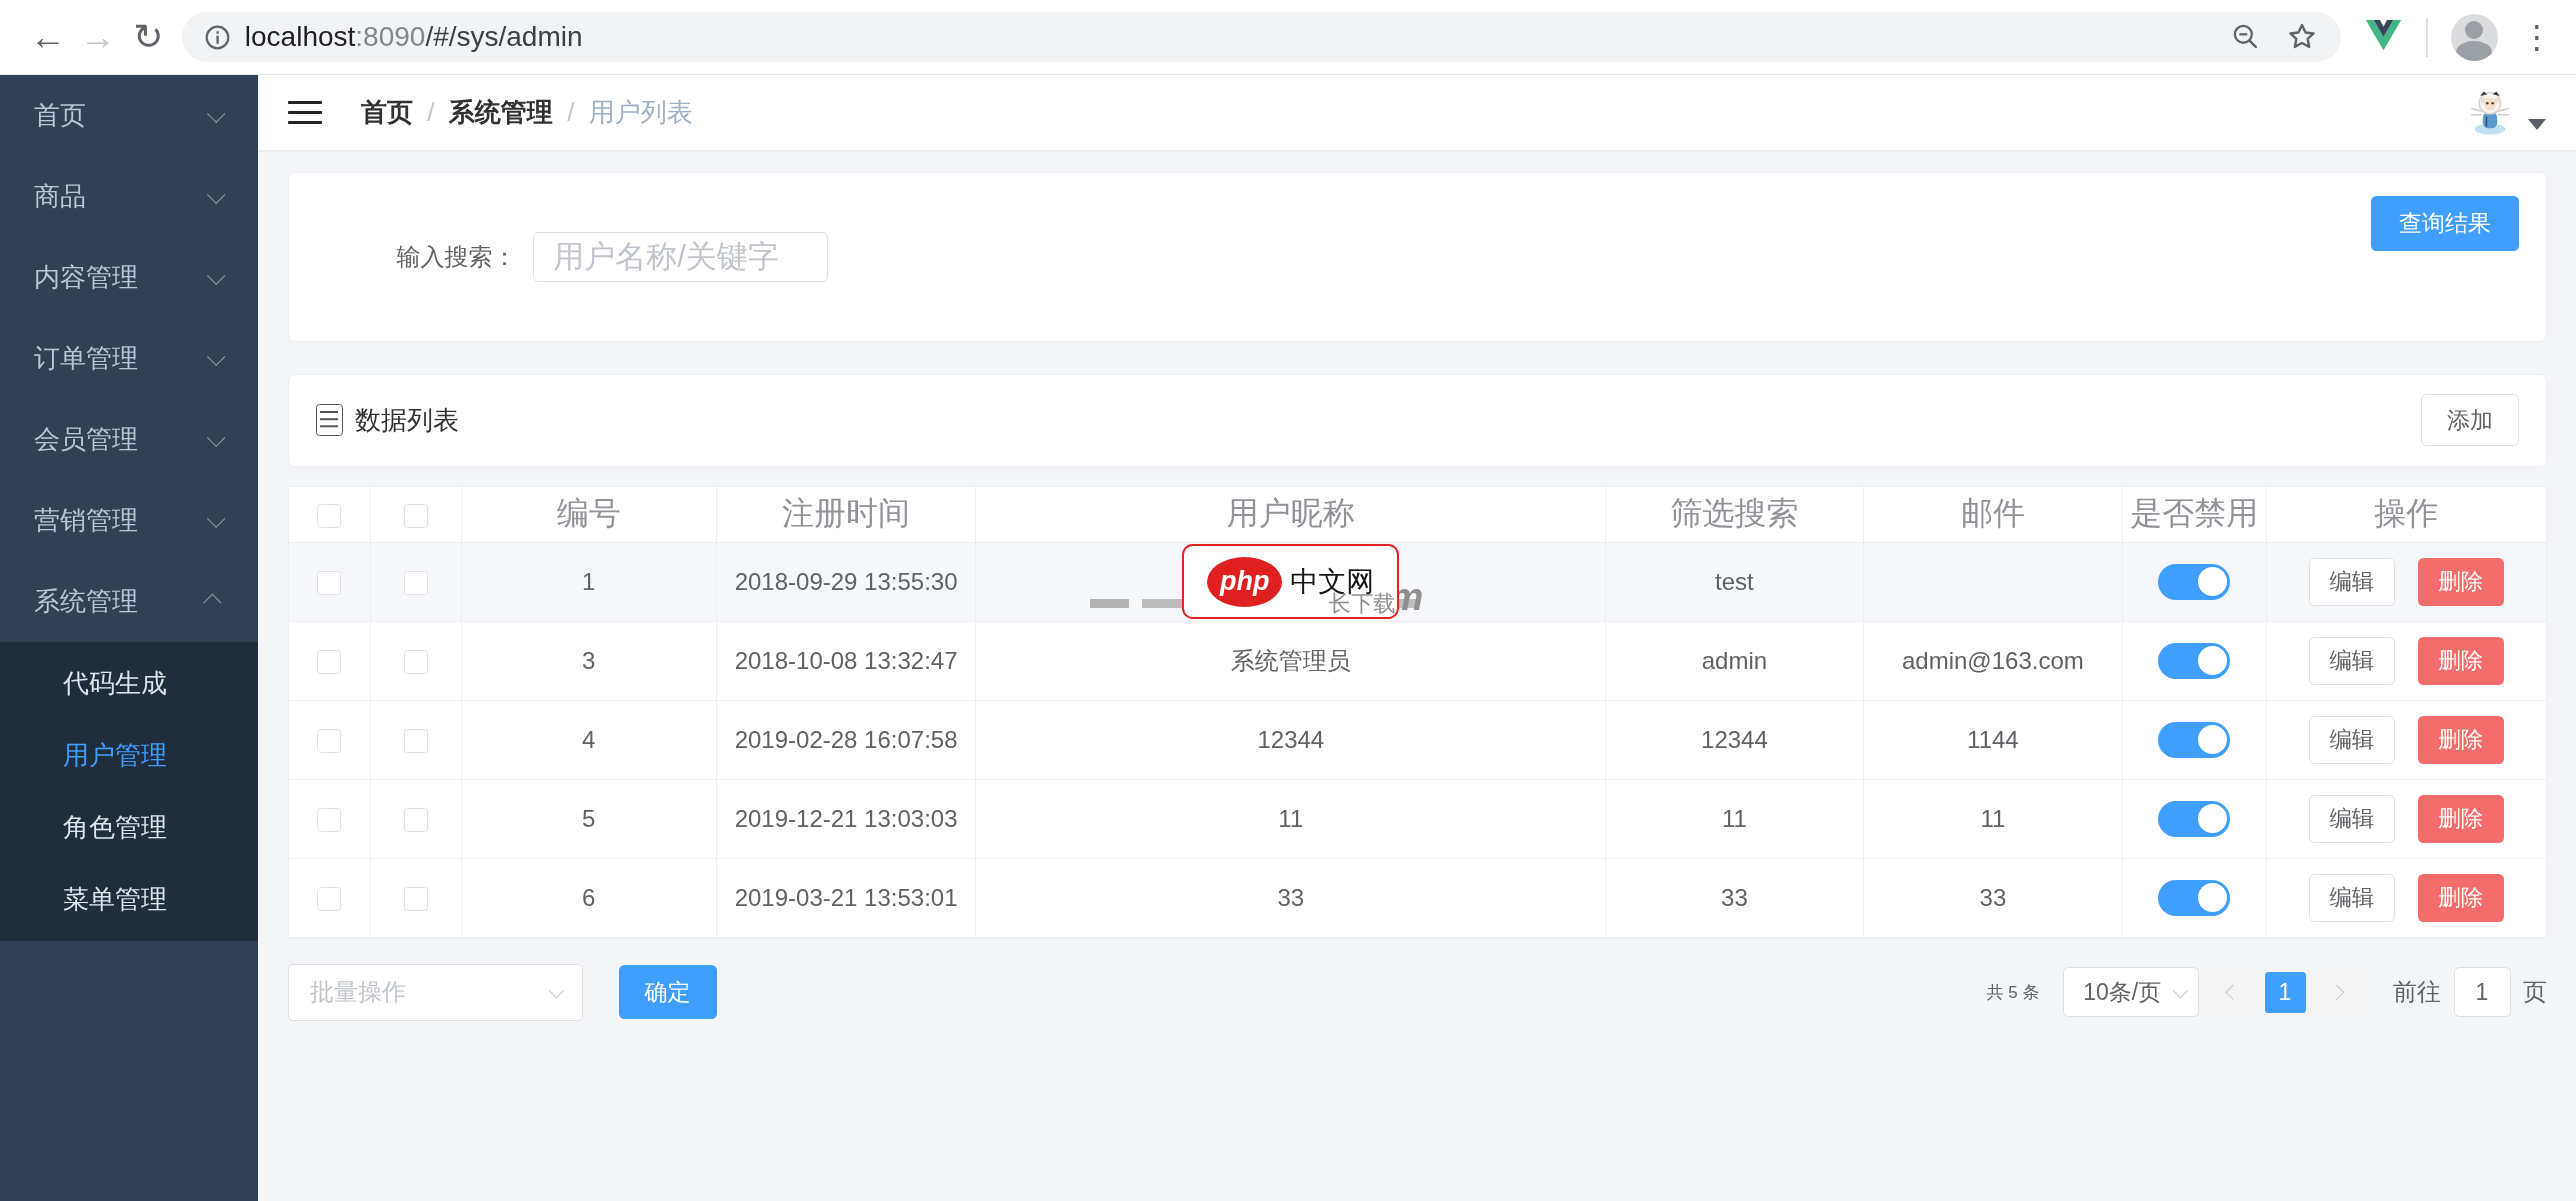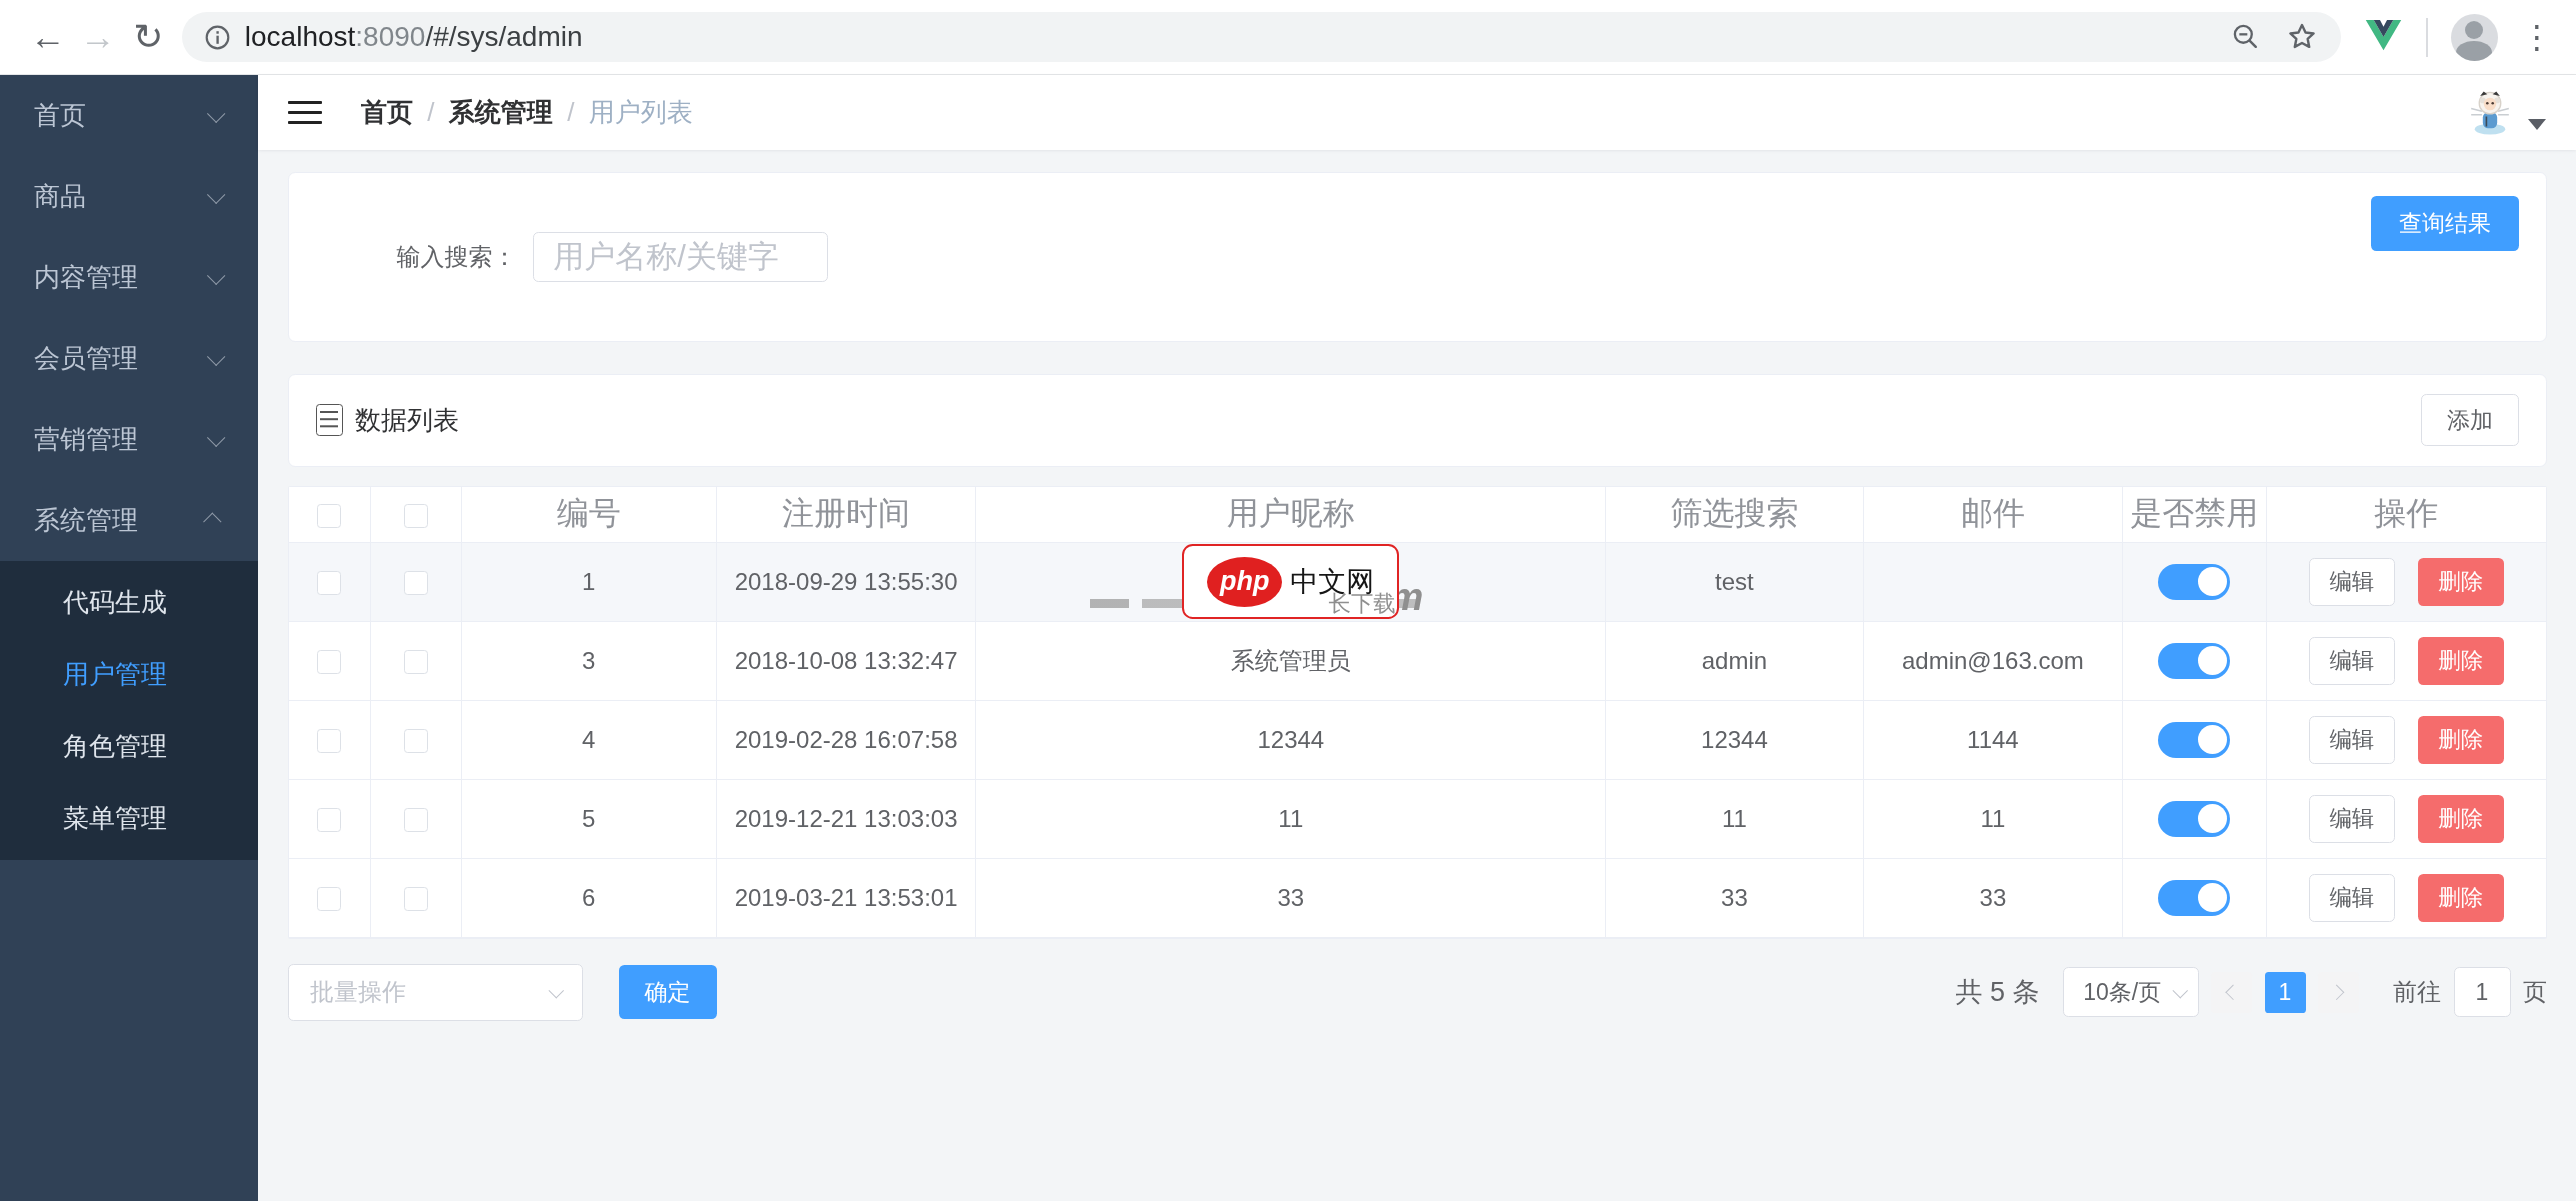--- a/index.html
+++ b/index.html
@@ -120,21 +120,21 @@
 
   
   .footerbar { display:flex; align-items:center; margin-top:25px; }
   .select-box { display:flex; align-items:center; justify-content:space-between;
     border:0.9px solid #dcdfe6; border-radius:5.4px; background:#fff; cursor:pointer; }
   .batch-select { width:295px; height:57px; padding:0 21.5px; font-size:24px; color:#c0c4cc; }
   .chev-sm { width:10.7px; height:10.7px; border-right:1.8px solid #c0c4cc; border-bottom:1.8px solid #c0c4cc;
     transform:rotate(45deg) translateY(-2.7px); }
   .confirm-btn { height:54px; padding:0 25px; margin-left:36px; }
   .pager { margin-left:auto; display:flex; align-items:center; }
-  .total-text { font-size:27px; color:#606266; }
+  .total-text { font-size:17px; color:#606266; }
   .size-select { width:136px; height:50px; padding:0 14.3px 0 19.7px; font-size:23px; color:#606266; margin-left:23px; }
   .pg-btn { width:41px; height:41px; border-radius:3.6px; background:#f4f4f5; display:flex;
     align-items:center; justify-content:center; margin-left:12.5px; cursor:pointer; }
   .pg-btn:first-of-type { margin-left:36px; }
   .pg-chev { width:10.7px; height:10.7px; border-right:1.8px solid #c0c4cc; border-bottom:1.8px solid #c0c4cc; }
   .pg-chev.left { transform:rotate(135deg); margin-left:3.6px; }
   .pg-chev.right { transform:rotate(-45deg); margin-right:3.6px; }
   .pg-active { width:41px; height:41px; border-radius:3.6px; background:#409eff; color:#fff;
     font-size:23px; display:flex; align-items:center; justify-content:center; margin-left:12.5px; cursor:pointer; }
   .goto-label { font-size:24px; color:#606266; margin-left:34px; }
@@ -194,20 +194,24 @@
     </div>
     <div class="menu-item">
       <span>商品</span>
       <span class="chev down"></span>
     </div>
     <div class="menu-item">
       <span>内容管理</span>
       <span class="chev down"></span>
     </div>
     <div class="menu-item">
+      <span>订单管理</span>
+      <span class="chev down"></span>
+    </div>
+    <div class="menu-item">
       <span>会员管理</span>
       <span class="chev down"></span>
     </div>
     <div class="menu-item">
       <span>营销管理</span>
       <span class="chev down"></span>
     </div>
     <div class="menu-item">
       <span>系统管理</span>
       <span class="chev up"></span>

